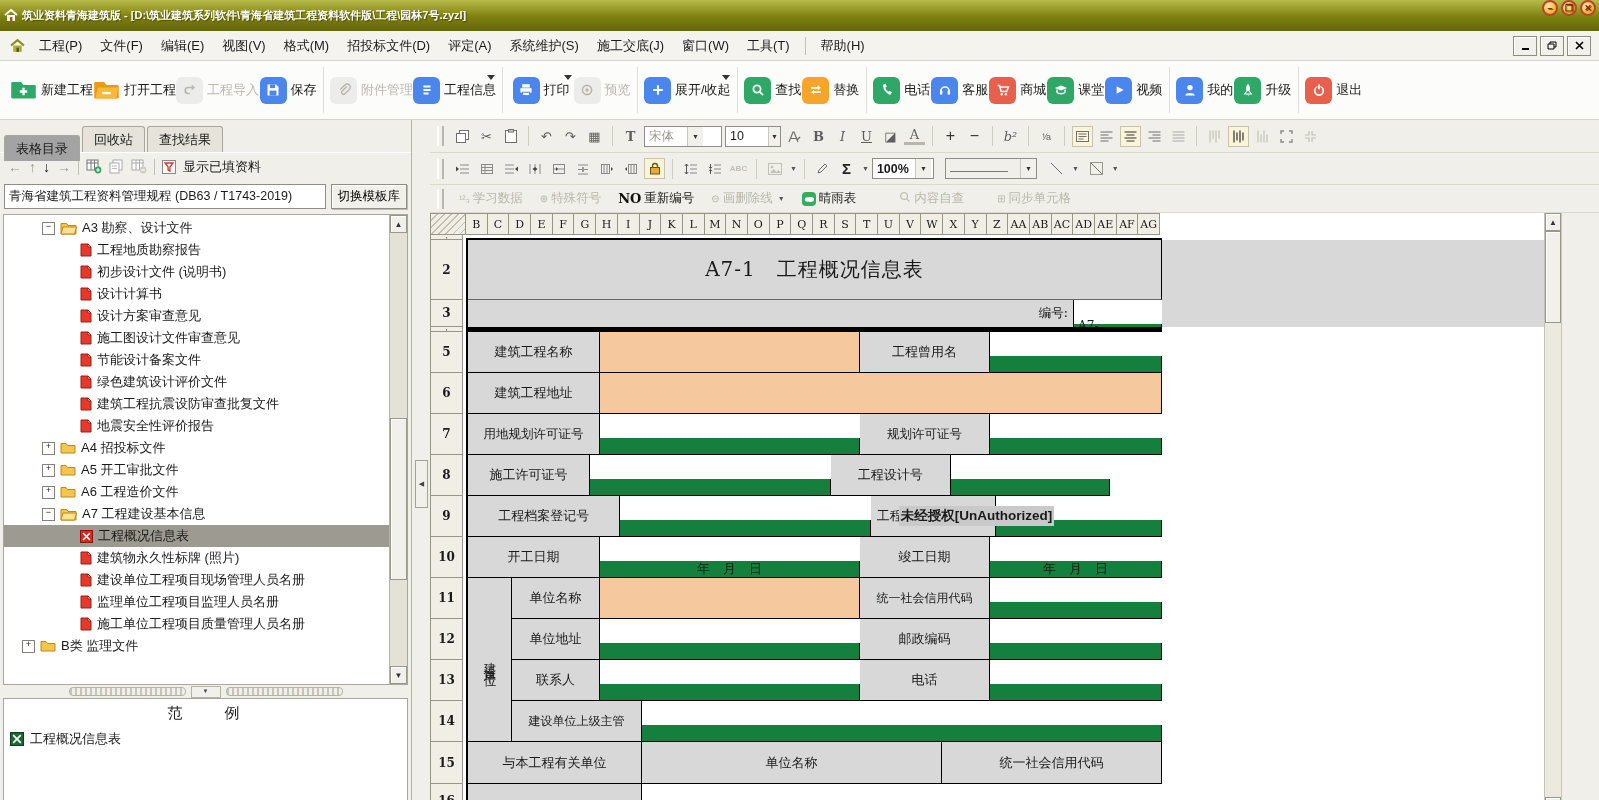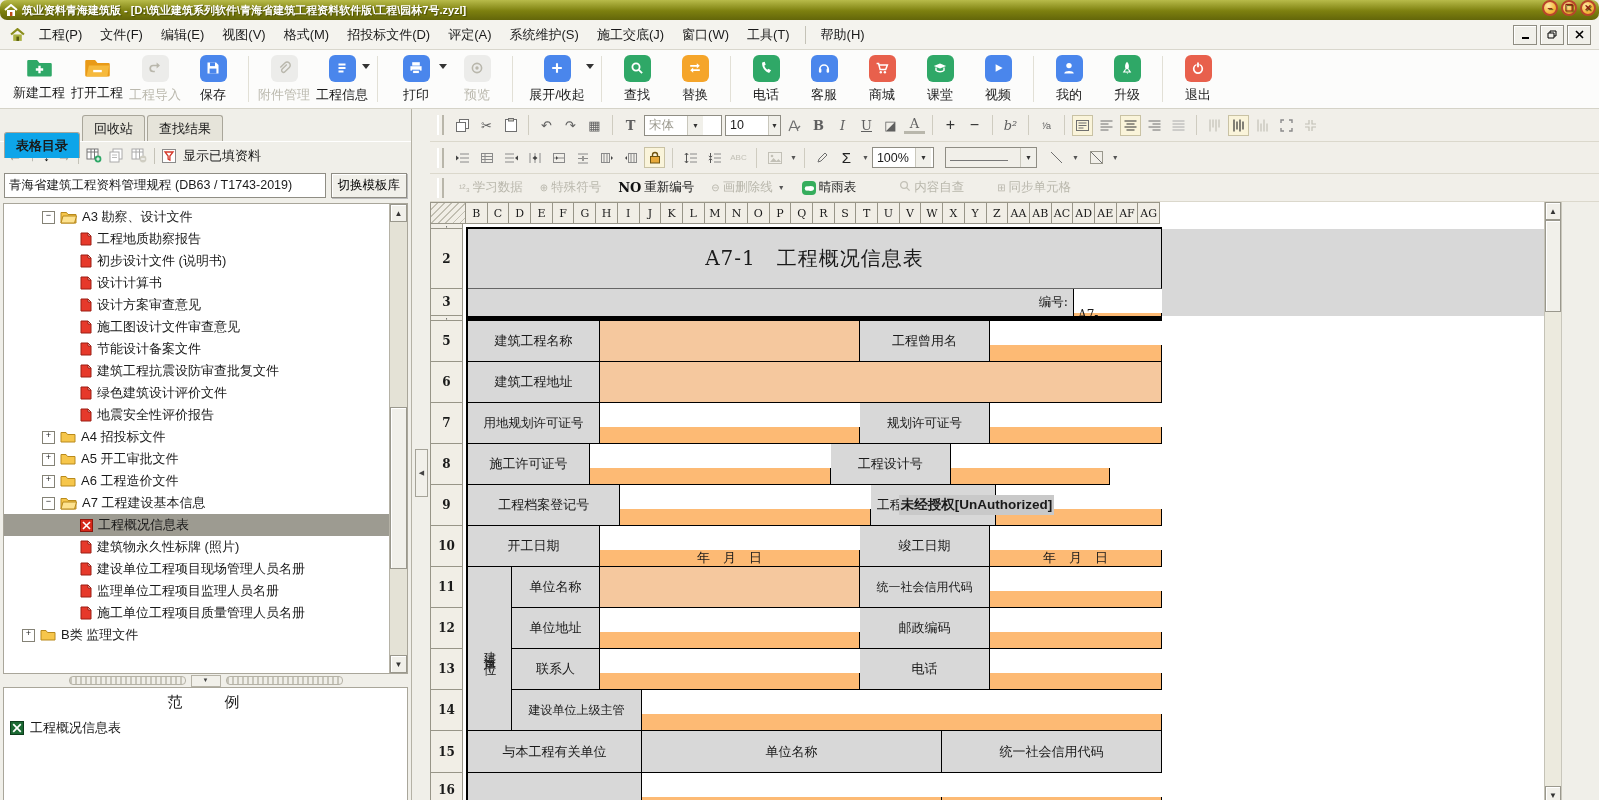--- a/index.html
+++ b/index.html
@@ -1,38 +1,38 @@
 <!DOCTYPE html>
 <html><head>
 <meta charset="utf-8">
 <style>
   html,body{margin:0;padding:0;}
   body{width:1599px;height:800px;overflow:hidden;background:#f0efe9;
        font-family:"Liberation Sans",sans-serif;font-size:13px;color:#1a1a1a;}
   
-  .titlebar{height:20px;background:linear-gradient(#b8bb4a,#7d800f 55%,#63660a);
+  .titlebar{height:31px;background:linear-gradient(#b8bb4a,#7d800f 55%,#63660a);
     display:flex;align-items:center;color:#fff;font-size:11px;font-weight:bold;
-    padding-left:4px;position:relative;text-shadow:1px 1px 1px #4a4c05;border-radius:7px;}
+    padding-left:4px;position:relative;text-shadow:1px 1px 1px #4a4c05;}
   .winbtns{position:absolute;right:3px;top:0;display:flex;gap:3px;}
   .wbtn{width:16px;height:16px;border-radius:50%;
     background:radial-gradient(circle at 35% 30%,#ffeaa8,#f6b93d 60%,#e9932a);
     border:2px solid #b8452b;color:#8d1a0f;font-size:9px;font-weight:bold;
     display:flex;align-items:center;justify-content:center;line-height:1;box-sizing:border-box;}
   
   .menubar{height:29px;background:#f4f3ee;border-bottom:1px solid #d9d7cd;
     display:flex;align-items:center;gap:1px;padding:0 6px;position:relative;}
   .mitem{padding:5px 9px;}
   .menu-sep{width:1px;height:18px;background:#c4c2b7;margin:0 5px;}
   .mdibtns{position:absolute;right:8px;display:flex;gap:3px;}
   .mdib{width:22px;height:18px;background:#f1f0ea;border:1px solid #8f8d82;
     box-shadow:inset 1px 1px 0 #fff;display:flex;align-items:center;justify-content:center;}
   
   .toolbar{height:58px;background:#fcfcfb;border-bottom:1px solid #d5d3c8;
     display:flex;align-items:center;padding:0 10px;}
-  .tbtn{display:flex;flex-direction:column;align-items:center;justify-content:center;
+  .tbtn{display:flex;align-items:center;justify-content:center;
     min-width:58px;height:54px;gap:4px;position:relative;font-size:13px;}
   .tbtn.disabled .tlabel{color:#bbb9ae;}
   .tbico{width:27px;height:27px;border-radius:6px;display:flex;align-items:center;justify-content:center;}
   .ic-blue{background:#4a86ec;} .ic-green{background:#2fa867;} .ic-orange{background:#f5a52a;}
   .ic-red{background:#e8604c;} .ic-dis{background:#ececea;}
   .tcaret{position:absolute;right:1px;top:12px;width:0;height:0;
     border-left:4px solid transparent;border-right:4px solid transparent;border-top:5px solid #333;}
   .tsep{width:1px;height:46px;background:#e2e0d6;margin:0 6px;flex:none;}
   
   .workspace{display:flex;height:695px;}
@@ -40,21 +40,21 @@
     border-right:1px solid #b5b2a6;box-sizing:border-box;}
   .vgap{width:18px;position:relative;}
   .collapse-btn{position:absolute;top:340px;left:3px;width:11px;height:46px;
     background:#f1f0ea;border:1px solid #a5a398;font-size:7px;color:#444;
     display:flex;align-items:center;justify-content:center;}
   .right{flex:1;display:flex;flex-direction:column;min-width:0;}
   
   .tabs{display:flex;height:28px;padding:4px 4px 0;gap:2px;align-items:flex-end;}
   .tab{padding:4px 11px 3px;border:1px solid #a9a69a;border-bottom:none;
     border-radius:3px 3px 0 0;background:#e6e4da;}
-  .tab.active{background:#0ea5e9;font-weight:bold;position:relative;top:17px;}
+  .tab.active{background:#a3a3a3;font-weight:normal;position:relative;top:9px;}
   .navrow{display:flex;align-items:center;height:27px;padding:0 8px;gap:7px;border-top:1px solid #fff;}
   .navarr{font-size:14px;color:#9a988d;line-height:1;}
   .navarr.on{color:#111;font-weight:bold;}
   .nsep{width:1px;height:16px;background:#c4c2b7;}
   .tplrow{display:flex;align-items:center;gap:5px;padding:2px 4px;height:28px;}
   .tplbox{flex:1;background:#fff;border:1px solid #8f8d84;font-size:12.5px;
     padding:3px 4px;white-space:nowrap;overflow:hidden;}
   .tplbtn{border:1px solid #8f8d84;background:#f1f0ea;box-shadow:inset 1px 1px 0 #fff,1px 1px 0 #bbb;
     font-size:12.5px;padding:3px 6px;white-space:nowrap;}
   .treewrap{flex:1;margin:2px 3px 0;border:1px solid #a9a69a;background:#fff;
@@ -77,21 +77,21 @@
   .dots{width:115px;height:7px;border:1px solid #b5b2a6;border-radius:4px;
     background:repeating-linear-gradient(90deg,#c7c5ba 0 2px,#f0efe9 2px 5px);}
   .vbtn{width:28px;height:10px;border:1px solid #b5b2a6;background:#f1f0ea;
     font-size:6px;line-height:8px;text-align:center;color:#444;}
   .sample{height:112px;background:#fff;border:1px solid #a9a69a;margin:0 3px 3px;}
   .sample-h{text-align:center;font-size:15px;padding:5px 0 3px;letter-spacing:4px;}
   .sample-item{display:flex;align-items:center;gap:6px;padding:4px 6px;font-size:13px;}
   
   .sbar{display:flex;align-items:center;background:#f1efe9;border-bottom:1px solid #dbd8cc;
     padding:0 6px;gap:3px;}
-  .sbar1{height:32px;} .sbar2{height:31px;} .sbar3{height:27px;}
+  .sbar1{height:32px;} .sbar2{height:31px;font-weight:bold;} .sbar3{height:27px;}
   .handle{width:3px;height:20px;border-left:2px solid #fff;border-right:2px solid #b9b6aa;margin:0 5px 0 1px;}
   .ti{min-width:21px;height:21px;display:flex;align-items:center;justify-content:center;
     color:#5f5f5f;font-size:13px;box-sizing:border-box;}
   .ti.dis{color:#c2c0b6;}
   .ti.act{background:#faf4da;border:1px solid #c9c2a4;}
   .ssep{width:1px;height:20px;background:#cfccc0;margin:0 4px;}
   .combo{display:flex;align-items:center;border:1px solid #8f8d84;background:#fff;
     height:21px;font-size:12.5px;box-sizing:border-box;}
   .cv{padding:0 4px;min-width:34px;}
   .dd{width:15px;height:100%;background:#f1f0ea;border-left:1px solid #c9c7bc;
@@ -111,21 +111,21 @@
   .chcell{flex:1;background:#f1eee6;border:1px solid #989588;border-left:none;
     font:11px "DejaVu Serif",serif;display:flex;align-items:center;justify-content:center;box-sizing:border-box;}
   .srow{display:flex;}
   .rh{width:33px;flex:none;background:#f1eee6;border:1px solid #989588;border-top:none;
     font:bold 12px "DejaVu Serif",serif;display:flex;align-items:center;justify-content:center;box-sizing:border-box;}
   .rgap{width:3px;flex:none;}
   .tz{display:flex;border-left:2px solid #000;box-sizing:border-box;}
   .c{border-right:1px solid #000;border-bottom:1px solid #000;box-sizing:border-box;
     display:flex;align-items:center;justify-content:center;
     font:13px "DejaVu Serif",serif;overflow:visible;}
-  .gray{background:#d8d8d8;} .orange{background:#f5c89e;} .whitec{background:#fdba74;margin-top:24px;}
+  .gray{background:#d8d8d8;} .orange{background:#f5c89e;} .whitec{background:#15803d;margin-top:24px;}
   .ext{flex:1;background:#d8d8d8;}
   .wm{position:absolute;left:28px;top:50%;transform:translateY(-50%);white-space:nowrap;
     font:bold 13.5px "Liberation Sans",sans-serif;background:#c9c9c9;padding:1px 2px;z-index:3;}
   .vlabel{writing-mode:vertical-rl;text-orientation:upright;letter-spacing:4px;}
   .vscroll{width:16px;background:#eceade;border-left:1px solid #c4c2b6;display:flex;flex-direction:column;}
   .vthumb{height:90px;background:#f1f0ea;border:1px solid #9a988d;box-shadow:inset 1px 1px 0 #fff;flex:none;}
   .rmargin{width:37px;background:#f0efe9;border-left:1px solid #c9c7bc;}
 </style>
 </head>
 <body>
@@ -494,30 +494,30 @@
               </span>
             <span>节能设计备案文件</span>
           </div>
             <div class="titem ind3">
             <span class="tico">
                 <svg width="12" height="14" viewBox="0 0 12 14">
                   <path d="M1 1h7l3 3v9H1z" fill="#e6392b" stroke="#9c1f15"></path>
                   <path d="M8 1l3 3H8z" fill="#fff" stroke="#9c1f15"></path>
                 </svg>
               </span>
+            <span>绿色建筑设计评价文件</span>
+          </div>
+            <div class="titem ind3">
+            <span class="tico">
+                <svg width="12" height="14" viewBox="0 0 12 14">
+                  <path d="M1 1h7l3 3v9H1z" fill="#e6392b" stroke="#9c1f15"></path>
+                  <path d="M8 1l3 3H8z" fill="#fff" stroke="#9c1f15"></path>
+                </svg>
+              </span>
             <span>建筑工程抗震设防审查批复文件</span>
-          </div>
-            <div class="titem ind3">
-            <span class="tico">
-                <svg width="12" height="14" viewBox="0 0 12 14">
-                  <path d="M1 1h7l3 3v9H1z" fill="#e6392b" stroke="#9c1f15"></path>
-                  <path d="M8 1l3 3H8z" fill="#fff" stroke="#9c1f15"></path>
-                </svg>
-              </span>
-            <span>绿色建筑设计评价文件</span>
           </div>
             <div class="titem ind3">
             <span class="tico">
                 <svg width="12" height="14" viewBox="0 0 12 14">
                   <path d="M1 1h7l3 3v9H1z" fill="#e6392b" stroke="#9c1f15"></path>
                   <path d="M8 1l3 3H8z" fill="#fff" stroke="#9c1f15"></path>
                 </svg>
               </span>
             <span>地震安全性评价报告</span>
           </div>

